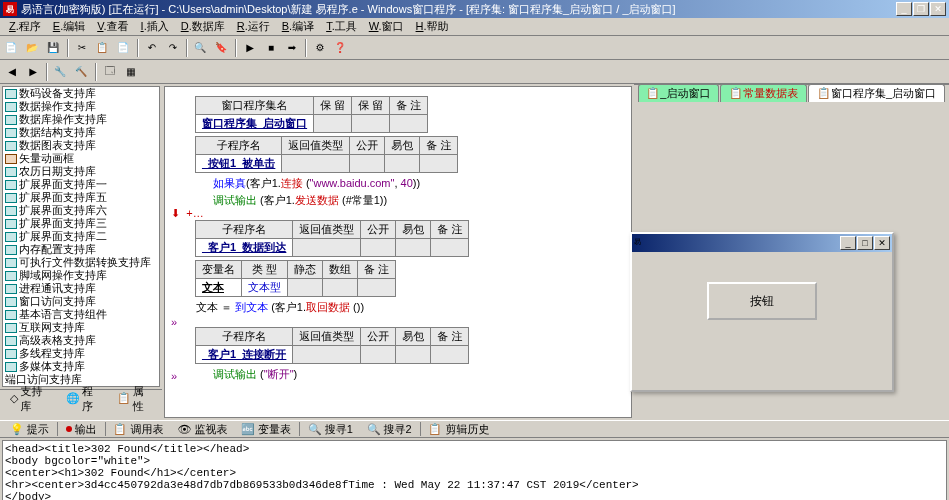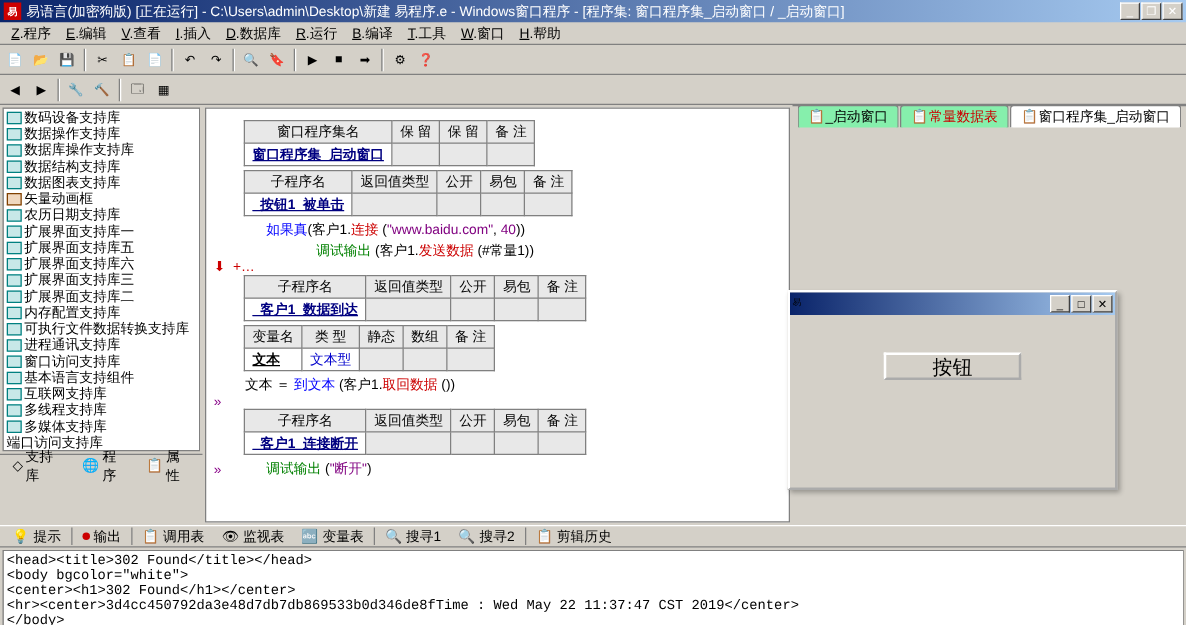--- a/index.html
+++ b/index.html
@@ -33,21 +33,21 @@
 .tab{padding:1px 8px;background:#86efac;border:1px solid #808080;border-bottom:none;font-size:11px;border-radius:3px 3px 0 0}
 .tab.active{background:#fff}
 .tab.red{color:#c00}
 .bottombar{height:18px;background:#d4d0c8;display:flex;align-items:center;padding:0 4px;gap:2px;border-top:1px solid #fff;border-bottom:1px solid #808080}
 .btab{padding:1px 6px;font-size:11px;display:flex;align-items:center;gap:3px}
 .btab .dot{width:6px;height:6px;border-radius:50%}
 .output{height:80px;background:#fff;border:1px solid #808080;margin:2px;overflow:auto;padding:2px;font-family:"Courier New",monospace;font-size:11px;white-space:pre}
 .childwin{position:absolute;left:468px;top:148px;width:264px;height:160px;background:#d4d0c8;border:2px outset #fff;box-shadow:2px 2px 4px rgba(0,0,0,0.3)}
 .childwin .ctitle{background:linear-gradient(to right,#0a246a,#a6caf0);height:18px;display:flex;align-items:center;padding:0 2px}
 .childwin .cbody{padding:30px;display:flex;justify-content:center}
-.childbtn{width:110px;height:22px;background:#d4d0c8;border:2px outset #fff;font-size:16px}
+.childbtn{width:110px;height:38px;background:#d4d0c8;border:2px outset #fff;font-size:12px}
 .leftbottom{height:18px;display:flex;align-items:center;gap:4px;padding:0 4px;border-top:1px solid #808080}
 .lbtab{padding:1px 6px;font-size:11px;display:flex;align-items:center;gap:2px}
 </style>
 </head>
 <body>
 
 <div class="titlebar">
   <div class="icon">易</div>
   <div class="title">易语言(加密狗版) [正在运行] - C:\Users\admin\Desktop\新建 易程序.e - Windows窗口程序 - [程序集: 窗口程序集_启动窗口 / _启动窗口]</div>
   <div class="winbtns">
@@ -158,33 +158,41 @@
         <div class="treeitem ">
           <span class="ticon"></span>
           <span>内存配置支持库</span>
         </div>
         <div class="treeitem ">
           <span class="ticon"></span>
           <span>可执行文件数据转换支持库</span>
         </div>
         <div class="treeitem ">
           <span class="ticon"></span>
+          <span>脚域网操作支持库</span>
+        </div>
+        <div class="treeitem ">
+          <span class="ticon"></span>
           <span>进程通讯支持库</span>
         </div>
         <div class="treeitem ">
           <span class="ticon"></span>
           <span>窗口访问支持库</span>
         </div>
         <div class="treeitem ">
           <span class="ticon"></span>
           <span>基本语言支持组件</span>
         </div>
         <div class="treeitem ">
           <span class="ticon"></span>
           <span>互联网支持库</span>
+        </div>
+        <div class="treeitem ">
+          <span class="ticon"></span>
+          <span>高级表格支持库</span>
         </div>
         <div class="treeitem ">
           <span class="ticon"></span>
           <span>多线程支持库</span>
         </div>
         <div class="treeitem ">
           <span class="ticon"></span>
           <span>多媒体支持库</span>
         </div>
         <div class="treeitem ">
@@ -229,21 +237,21 @@
               <td class="val">_按钮1_被单击</td>
               <td></td>
               <td></td>
               <td></td>
               <td></td>
             </tr>
       </tbody>
         </table>
       <div class="codeline" style="margin-left:44px"><span class="kw-blue">如果真</span><span>(客户1.</span><span class="kw-red">连接</span><span> (</span><span class="kw-purple">"www.baidu.com"</span><span>, </span><span class="kw-purple">40</span><span>))</span></div>
       <div style="position:absolute;left:6px;top:120px;color:#c00;font-size:11px">⬇ &nbsp;+…</div>
-      <div class="codeline" style="margin-left:84px"><span class="kw-green">调试输出</span><span> (客户1.</span><span class="kw-red">发送数据</span><span> (#常量1))</span></div>
+      <div class="codeline" style="margin-left:44px"><span class="kw-green">调试输出</span><span> (客户1.</span><span class="kw-red">发送数据</span><span> (#常量1))</span></div>
 
       <table class="tbl" style="margin-top:12px">
         <tbody>
             <tr>
               <th>子程序名</th>
               <th>返回值类型</th>
               <th>公开</th>
               <th>易包</th>
               <th>备 注</th>
             </tr>

